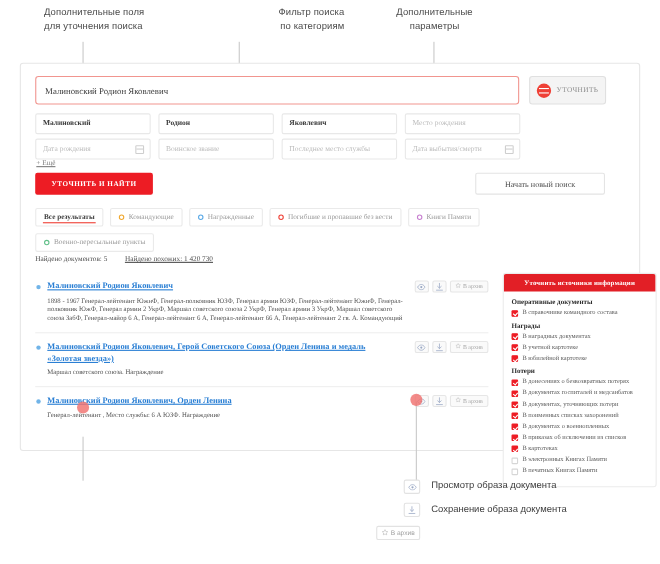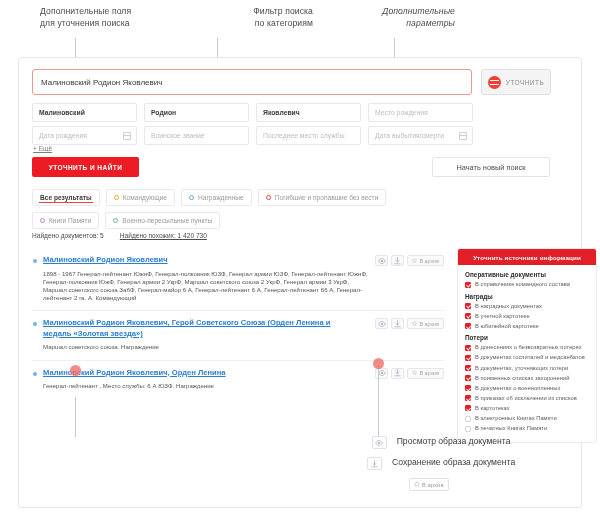--- a/index.html
+++ b/index.html
@@ -30,24 +30,25 @@
     width: 11px; height: 11px;
     border-radius: 50%;
     background: #f0716f;
     opacity: .82;
   }
 
   
   .card {
     position: absolute;
     left: 18px; top: 57px;
-    width: 564px; height: 451px;
+    width: 564px; height: 353px;
     background: #fff;
     border: 1px solid #e6e6e6;
     border-radius: 3px;
+    font-family: Liberation Serif, serif;
   }
 
   
   .searchrow {
     position: absolute; left: 13px; top: 11px;
     width: 440px; height: 26px;
     border: 1px solid #f1958f;
     border-radius: 3px;
     display: flex; align-items: center;
     padding: 0 8px;
@@ -229,21 +230,21 @@
   .cb.on { background: #ed1c24; border-color: #ed1c24; }
   .cb.on::after {
     content: ""; position: absolute; left: 1.4px; top: .3px;
     width: 2px; height: 3.4px;
     border: solid #fff; border-width: 0 1px 1px 0;
     transform: rotate(40deg);
   }
 
   
   .legend { position: absolute; left: 340px; top: 436px; }
-  .lg-row { display: flex; align-items: flex-start; gap: 10px; margin-bottom: 8px; justify-content: center; }
+  .lg-row { display: flex; align-items: flex-start; gap: 10px; margin-bottom: 8px; }
   .lg-key { width: 42px; display: flex; justify-content: flex-end; flex: 0 0 auto; }
   .lg-txt { font-size: 8.6px; color: #3c3c3c; line-height: 11.5px; }
   .lg-ibtn {
     width: 15px; height: 13px; border: 1px solid #e2e2e2; border-radius: 2px;
     background: #fff; display: flex; align-items: center; justify-content: center;
   }
   .lg-arch {
     height: 13px; padding: 0 4px; border: 1px solid #e2e2e2; border-radius: 2px;
     background: #fff; display: flex; align-items: center; gap: 2px;
     font-size: 6px; color: #a0a0a0; white-space: nowrap;
@@ -255,21 +256,21 @@
 <div id="root">
 
   <div class="callout" style="left:40px; top:6px; width:150px; text-align:left;">Дополнительные поля<br>для уточнения поиска</div>
   <div class="leader" style="left:75px; top:38px; height:35px;"></div>
   <div class="dot" style="left:70px; top:110px;"></div>
 
   <div class="callout" style="left:183px; top:6px; width:130px; text-align:right;">Фильтр поиска<br>по категориям</div>
   <div class="leader" style="left:217px; top:38px; height:161px;"></div>
   <div class="dot" style="left:212px; top:196px;"></div>
 
-  <div class="callout" style="left:335px; top:6px; width:120px; text-align:right;font-style:italic;">Дополнительные<br>параметры</div>
+  <div class="callout" style="left:335px; top:6px; width:120px; text-align:center;">Дополнительные<br>параметры</div>
   <div class="leader" style="left:394px; top:38px; height:33px;"></div>
   <div class="dot" style="left:378px; top:68px;"></div>
 
   <div class="callout" style="left:452px; top:136px; width:120px; text-align:center;">Источники<br>информации</div>
   <div class="leader" style="left:505px; top:163px; height:32px;"></div>
 
   <div class="card">
 
     <div class="searchrow">
       <span class="q">Малиновский Родион Яковлевич</span>

